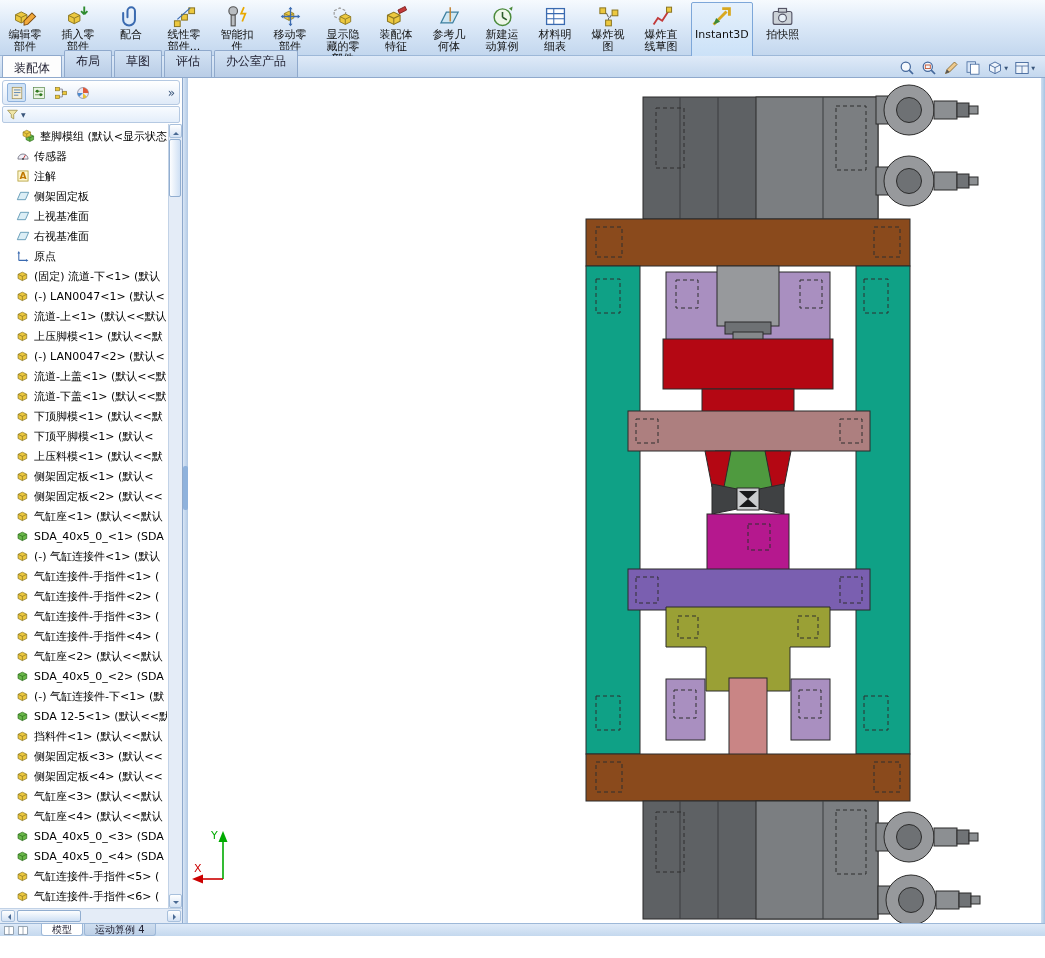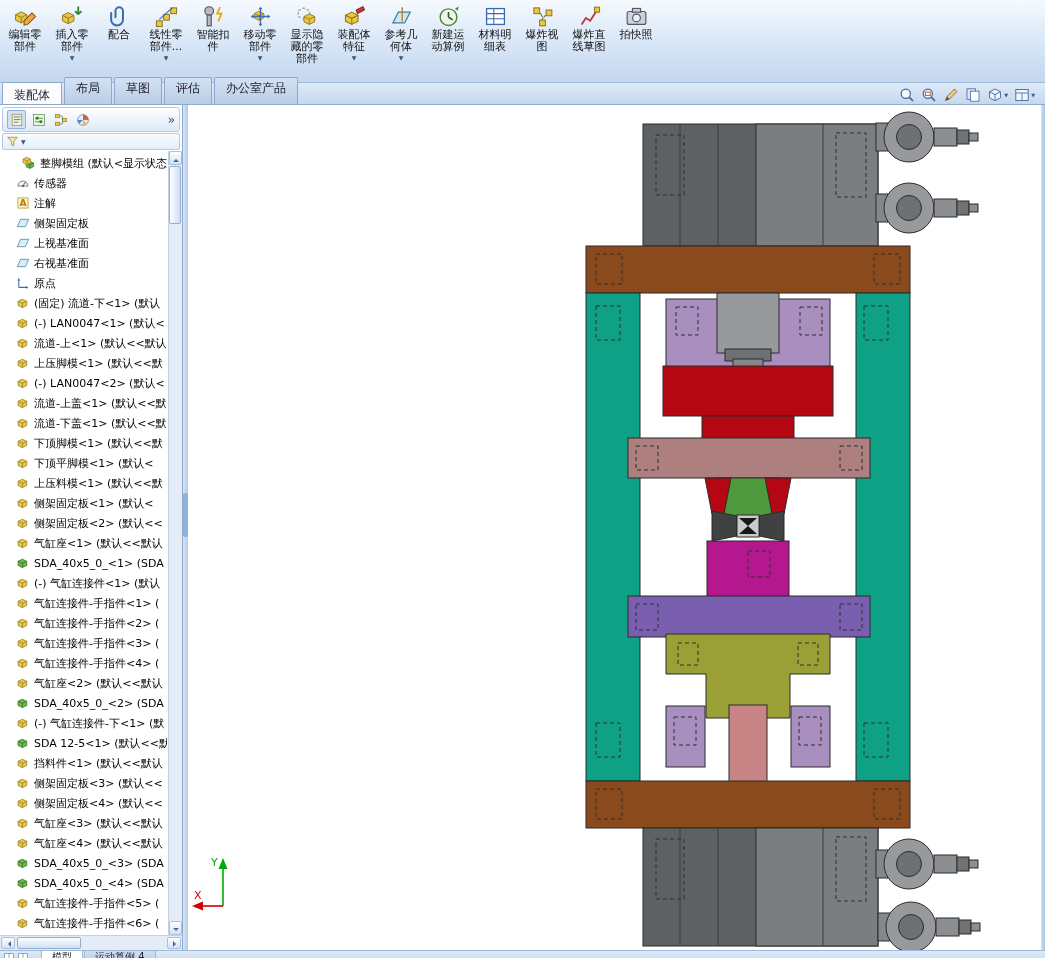--- a/index.html
+++ b/index.html
@@ -1,21 +1,21 @@
 <!DOCTYPE html>
 <html style="--frame-teal: #0fa186; --bar-brown: #8a4a1c; --block-purple: #a98fc0; --block-red: #b40713; --bar-rosy: #ad7f7f; --part-green: #4f9a3f; --block-magenta: #b5188e; --bar-purple: #7a5fb0; --part-olive: #9aa035; --cyl-pink: #c98585; --axis-x: #cc0000; --axis-y: #00aa00;"><head>
 <meta charset="utf-8">
 <style>
   *{box-sizing:border-box;margin:0;padding:0}
   html,body{background:#8aa8c8}
   body{font-family:"DejaVu Sans","Liberation Sans",sans-serif}
   #app{width:1045px;height:958px;position:relative;background:#fff;overflow:hidden}
 
   
-  #toolbar{height:83px;background:linear-gradient(#f6fafe,#dce9f8 45%,#c3d7ee);border-bottom:1px solid #9db8d8;display:flex;align-items:flex-start;padding:2px 2px 17px;gap:1px}
+  #toolbar{height:56px;background:linear-gradient(#f6fafe,#dce9f8 45%,#c3d7ee);border-bottom:1px solid #9db8d8;display:flex;align-items:flex-start;padding:2px 2px 17px;gap:7px}
   .tb-btn{min-width:46px;padding:2px 3px 0;height:73px;display:flex;flex-direction:column;align-items:center;font-size:11px;line-height:12px;text-align:center;color:#111;border:1px solid transparent;border-radius:2px}
   .tb-icon{width:23px;height:23px;flex:none;margin-bottom:1px}
   .tb-icon svg,.pt-ic svg,.vt-ic svg,.tr-ic svg,.bb-ic svg{width:100%;height:100%;display:block}
   .tb-label{white-space:pre-line}
   .tb-caret{font-size:6px;color:#39557a;margin-top:1px;line-height:7px}
   .tb-btn.selected{background:linear-gradient(#e6f1fc,#c2dcf6);border-color:#7da7d9}
   .tb-btn.disabled{color:#98a3b1}
   .tb-btn.disabled .tb-icon{opacity:.45}
 
   
@@ -232,20 +232,30 @@
       </div>
       <div class="tb-btn">
         <span class="tb-icon">
           <svg viewBox="0 0 16 16">
             <path d="M2.5 13.5 5.5 9l3 2L13 4" fill="none" stroke="#c23a3a" stroke-width="1.3"></path>
             <rect x="11.5" y="1.5" width="3.5" height="3.5" fill="#ecc83f" stroke="#8a7520" stroke-width=".7"></rect>
           </svg>
         </span>
         <span class="tb-label">爆炸直
 线草图</span>
+      </div>
+      <div class="tb-btn selected">
+        <span class="tb-icon">
+          <svg viewBox="0 0 16 16">
+            <path d="M2.5 13.5 11.5 4.5" stroke="#d8a820" stroke-width="2"></path>
+            <path d="M8.5 2.5h5v5" fill="none" stroke="#d8a820" stroke-width="2"></path>
+            <path d="M2.5 13.5l1.8-4.5 2.7 2.7z" fill="#3a8a3a"></path>
+          </svg>
+        </span>
+        <span class="tb-label">Instant3D</span>
       </div>
       <div class="tb-btn">
         <span class="tb-icon">
           <svg viewBox="0 0 16 16">
             <rect x="1.5" y="4.5" width="13" height="9" rx="1.4" fill="#ccd2d8" stroke="#556" stroke-width=".8"></rect>
             <circle cx="8" cy="9" r="2.7" fill="#e8f0f8" stroke="#556" stroke-width=".8"></circle>
             <rect x="5.2" y="2.4" width="5.6" height="2.6" fill="#ccd2d8" stroke="#556" stroke-width=".8"></rect>
           </svg>
         </span>
         <span class="tb-label">拍快照</span>

